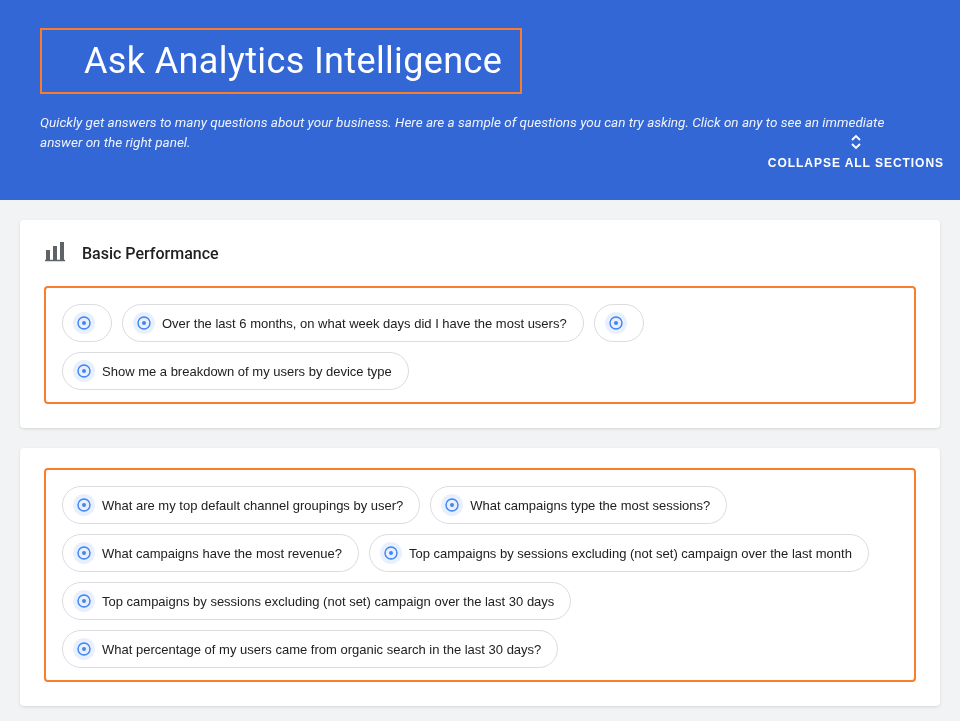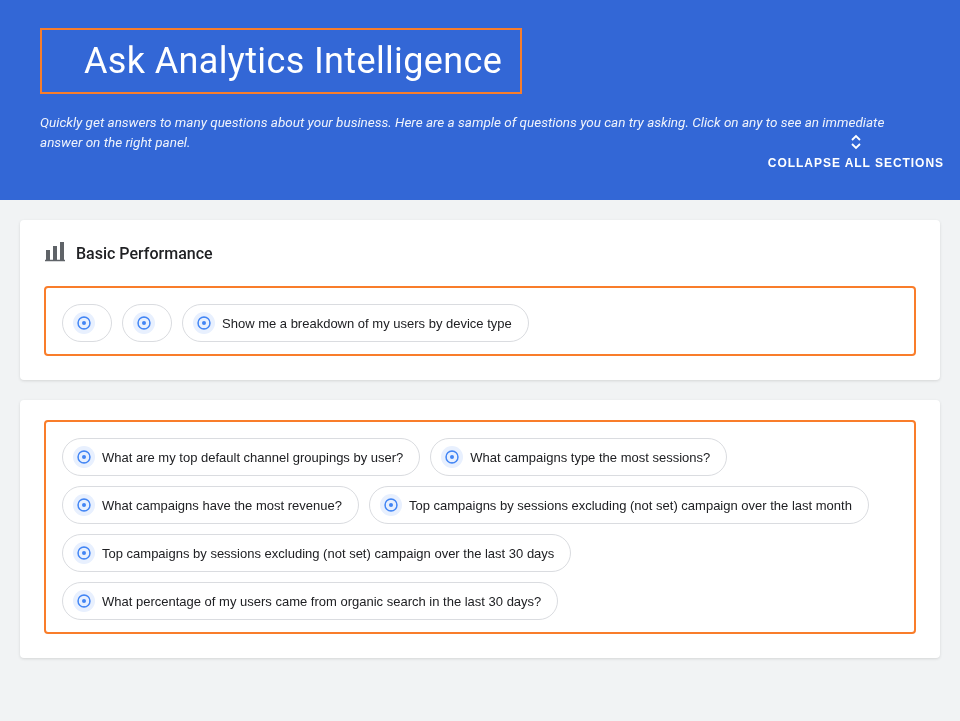--- a/index.html
+++ b/index.html
@@ -79,21 +79,21 @@
       background: #fff;
       margin: 20px 20px;
       border-radius: 4px;
       padding: 20px 24px 24px 24px;
       box-shadow: 0 1px 3px rgba(0,0,0,0.12);
     }
 
     .section-header {
       display: flex;
       align-items: center;
-      gap: 10px;
+      gap: 16px;
       margin-bottom: 20px;
       text-align: right;
     }
 
     .section-icon {
       color: #5f6368;
       font-size: 18px;
     }
 
     .section-title {
@@ -202,20 +202,33 @@
           <div class="qi-icon">
             <svg viewBox="0 0 14 14" fill="none">
       <circle cx="7" cy="7" r="6" stroke="#4285f4" stroke-width="1.4" fill="none"></circle>
       <circle cx="7" cy="7" r="2" fill="#4285f4"></circle>
       <line x1="7" y1="2" x2="7" y2="1" stroke="#4285f4" stroke-width="1.2"></line>
       <line x1="7" y1="12" x2="7" y2="13" stroke="#4285f4" stroke-width="1.2"></line>
       <line x1="2" y1="7" x2="1" y2="7" stroke="#4285f4" stroke-width="1.2"></line>
       <line x1="12" y1="7" x2="13" y2="7" stroke="#4285f4" stroke-width="1.2"></line>
     </svg>
           </div>
+          <span>Over the last 6 months, on what week days did I have the most users?</span>
+        </button>
+        <button class="question-pill">
+          <div class="qi-icon">
+            <svg viewBox="0 0 14 14" fill="none">
+      <circle cx="7" cy="7" r="6" stroke="#4285f4" stroke-width="1.4" fill="none"></circle>
+      <circle cx="7" cy="7" r="2" fill="#4285f4"></circle>
+      <line x1="7" y1="2" x2="7" y2="1" stroke="#4285f4" stroke-width="1.2"></line>
+      <line x1="7" y1="12" x2="7" y2="13" stroke="#4285f4" stroke-width="1.2"></line>
+      <line x1="2" y1="7" x2="1" y2="7" stroke="#4285f4" stroke-width="1.2"></line>
+      <line x1="12" y1="7" x2="13" y2="7" stroke="#4285f4" stroke-width="1.2"></line>
+    </svg>
+          </div>
         </button>
         <button class="question-pill">
           <div class="qi-icon">
             <svg viewBox="0 0 14 14" fill="none">
       <circle cx="7" cy="7" r="6" stroke="#4285f4" stroke-width="1.4" fill="none"></circle>
       <circle cx="7" cy="7" r="2" fill="#4285f4"></circle>
       <line x1="7" y1="2" x2="7" y2="1" stroke="#4285f4" stroke-width="1.2"></line>
       <line x1="7" y1="12" x2="7" y2="13" stroke="#4285f4" stroke-width="1.2"></line>
       <line x1="2" y1="7" x2="1" y2="7" stroke="#4285f4" stroke-width="1.2"></line>
       <line x1="12" y1="7" x2="13" y2="7" stroke="#4285f4" stroke-width="1.2"></line>

